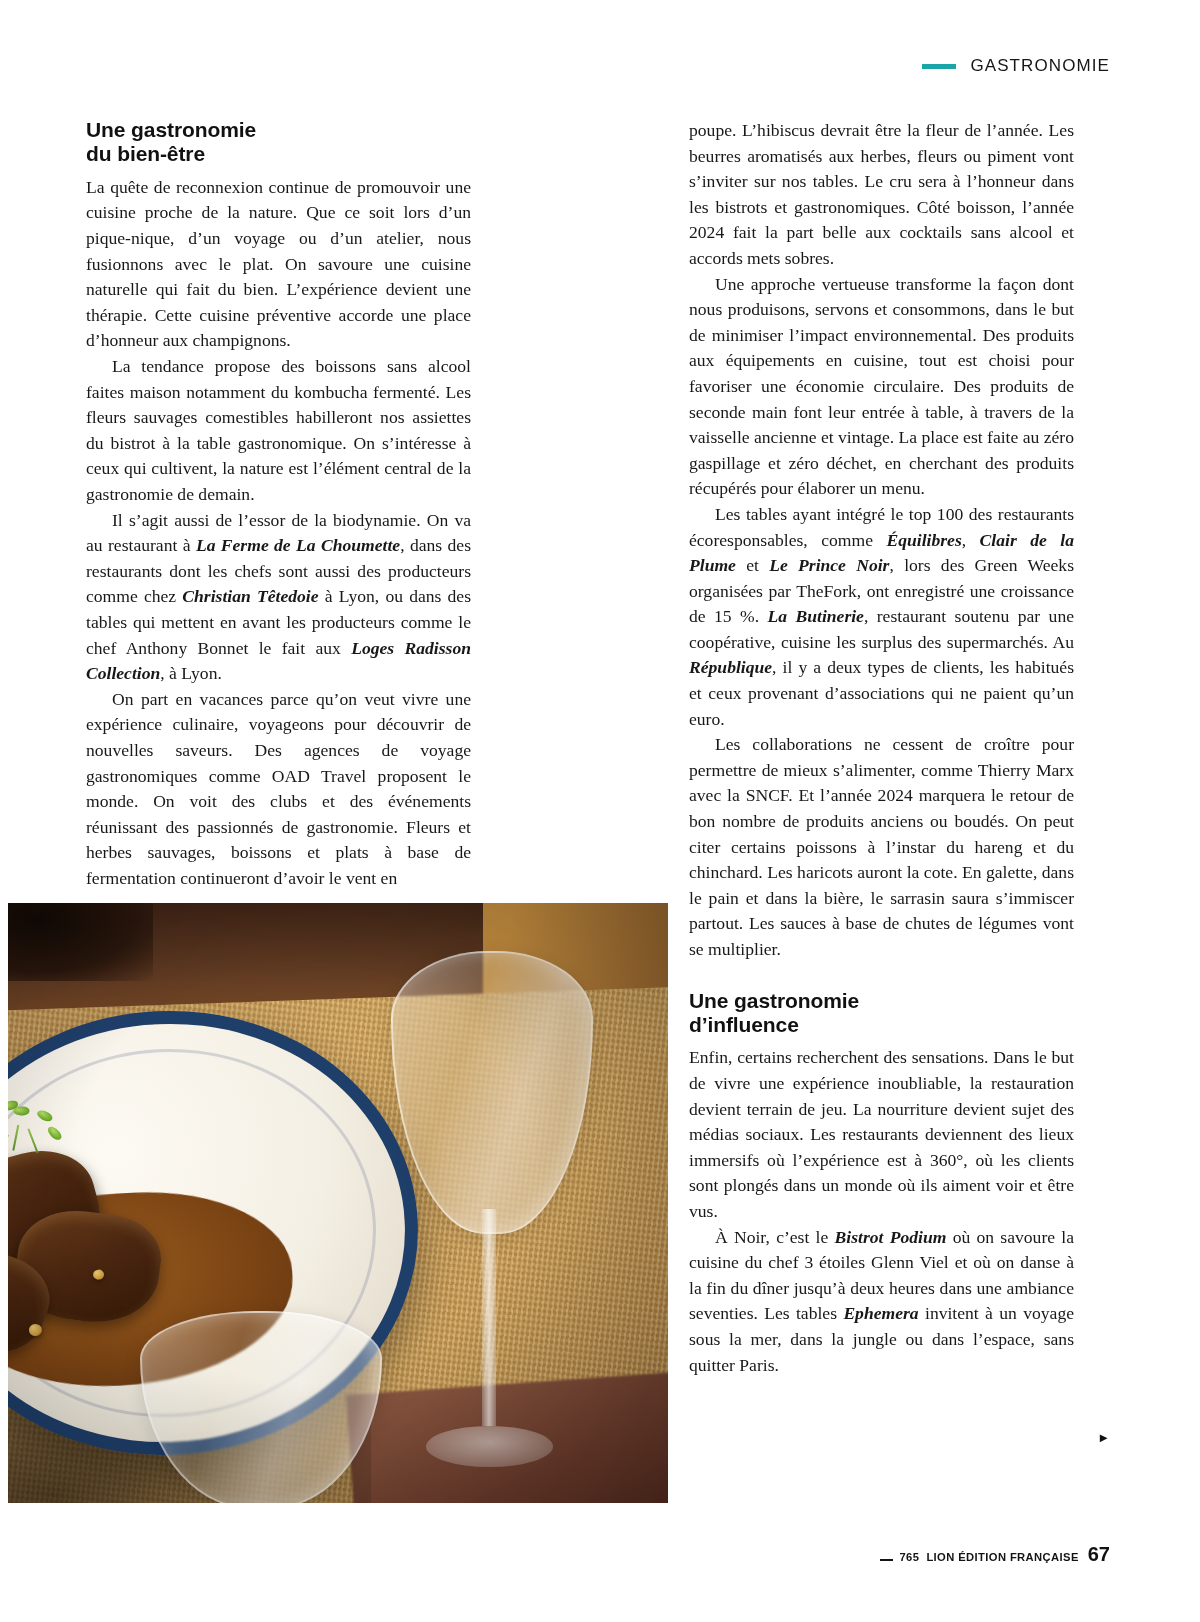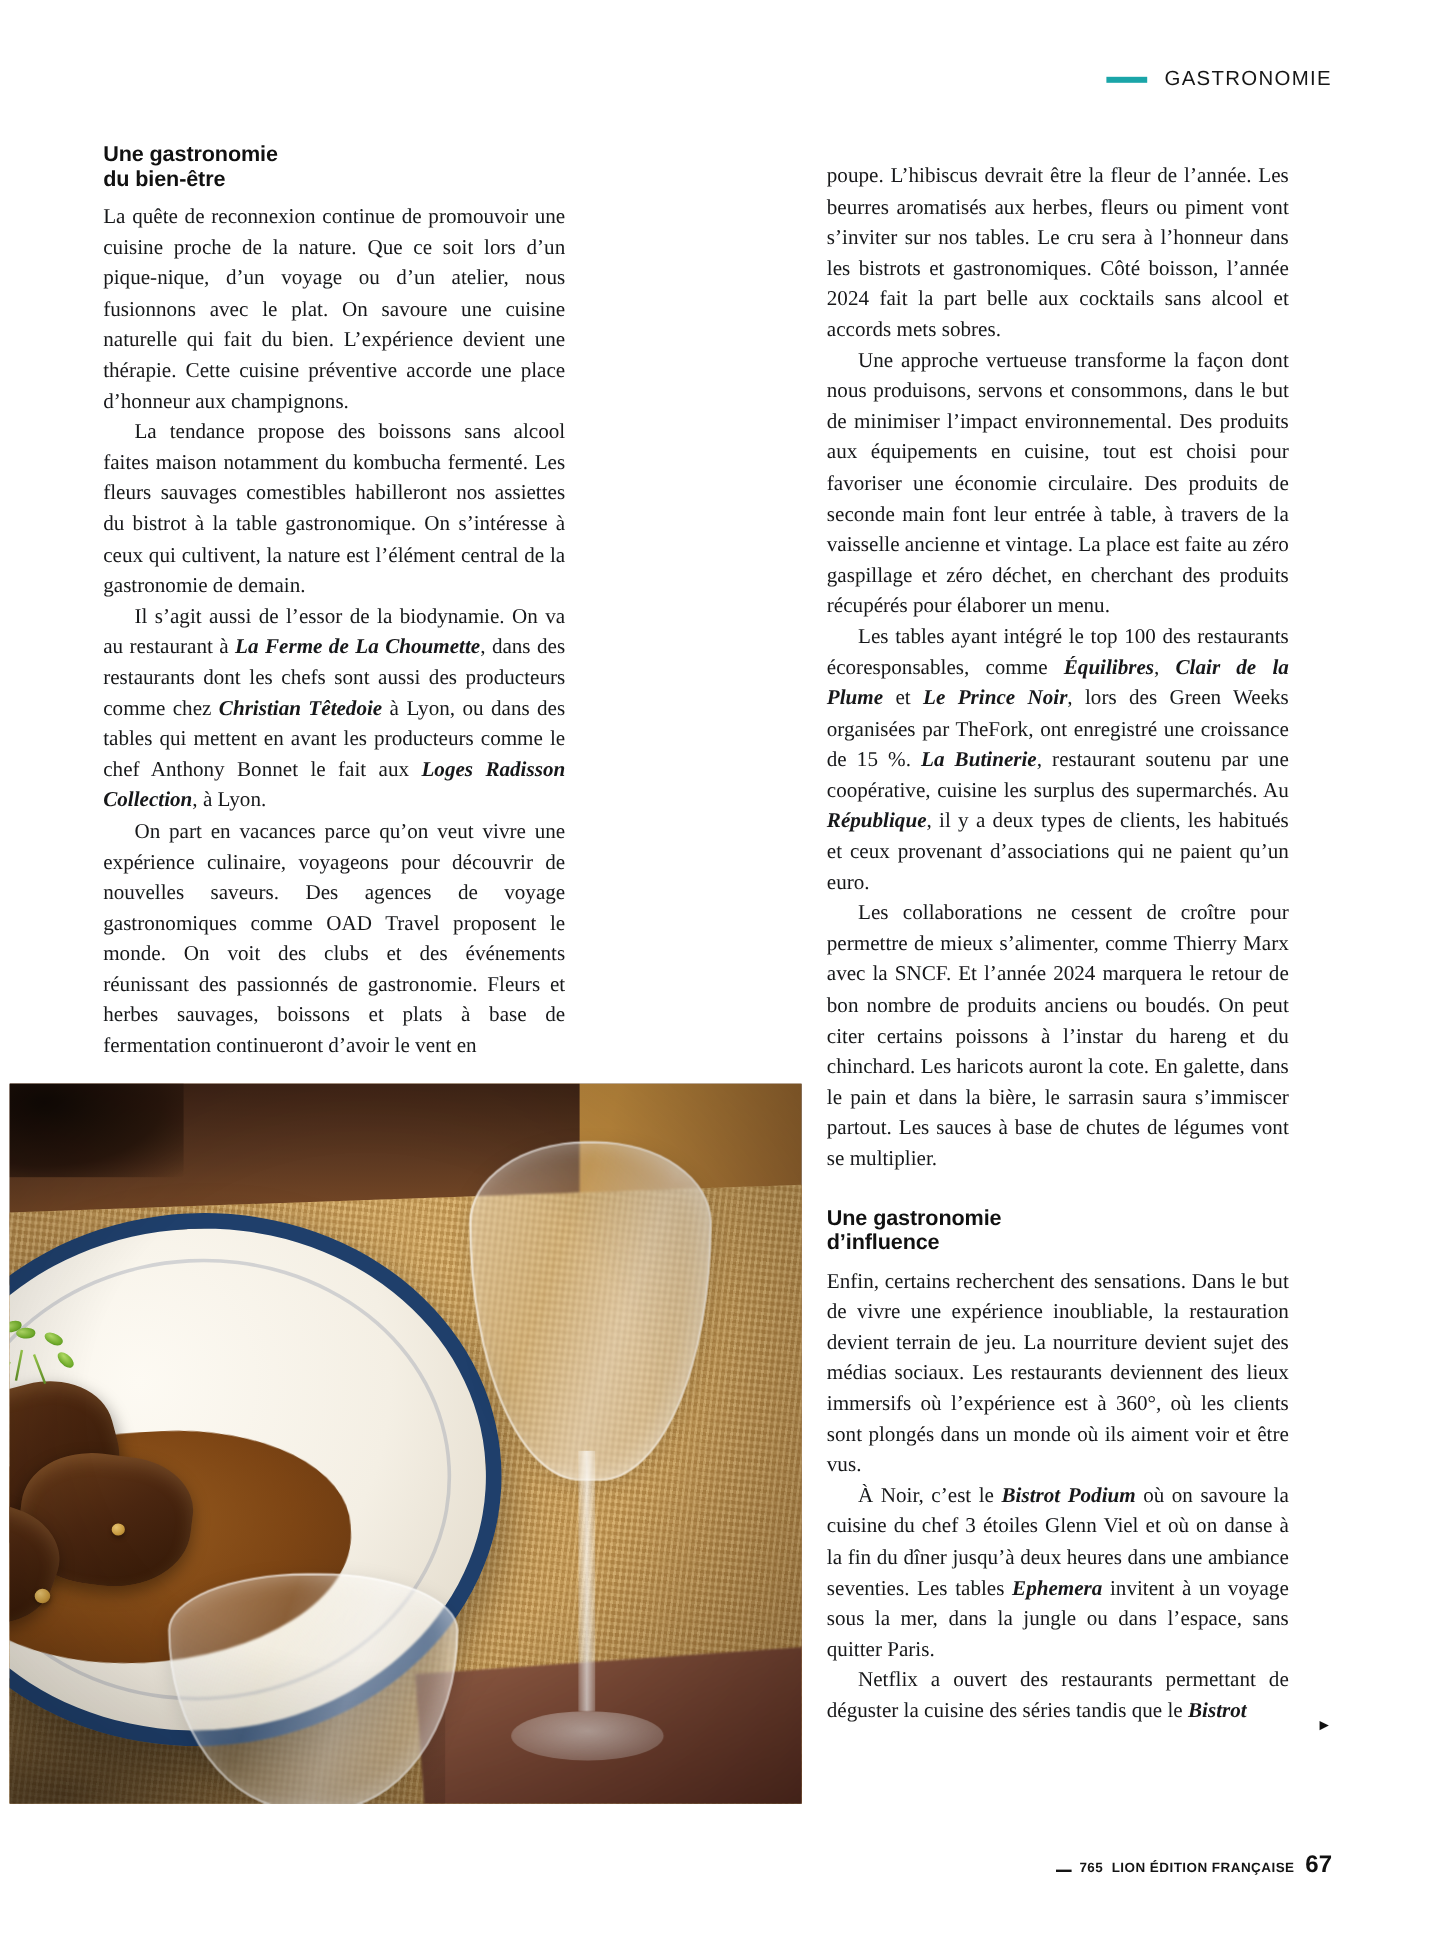--- a/index.html
+++ b/index.html
@@ -40,26 +40,26 @@
     color: #161616;
   }
 
   
   .col {
     position: absolute;
     top: 118px;
     width: 385px;
   }
   .col-left { left: 86px; }
-  .col-right { left: 689px; margin-top: 16px; }
+  .col-right { left: 689px; }
 
   h2.section-title {
     font-family: "Liberation Sans", sans-serif;
     font-weight: bold;
-    font-size: 18px;
+    font-size: 21px;
     line-height: 1.14;
     margin: 0 0 9px 0;
     color: #111;
     letter-spacing: -0.1px;
   }
   h2.section-title.tight { margin-top: 0; }
   h2.spaced { margin-top: 26px; }
 
   p.body {
     font-size: 17.6px;
@@ -365,23 +365,20 @@
     <h2 class="section-title spaced">
       <span>Une gastronomie</span><br>
       <span>d’influence</span>
     </h2>
     <p class="body">Enfin, certains recherchent des sensations. Dans le but de vivre une expérience inoubliable, la restauration devient terrain de jeu. La nourriture devient sujet des médias sociaux. Les restaurants deviennent des lieux immersifs où l’expérience est à 360°, où les clients sont plongés dans un monde où ils aiment voir et être vus.</p>
 
     <p class="body" style="text-indent:26px">
       <span>À Noir, c’est le </span><i>Bistrot Podium</i><span> où on savoure la cuisine du chef 3 étoiles Glenn Viel et où on danse à la fin du dîner jusqu’à deux heures dans une ambiance seventies. Les tables </span><i>Ephemera</i><span> invitent à un voyage sous la mer, dans la jungle ou dans l’espace, sans quitter Paris.</span>
     </p>
 
-    <p class="body" style="text-indent:26px">
-      <span>Netflix a ouvert des restaurants permettant de déguster la cuisine des séries tandis que le </span><i>Bistrot</i>
-    </p>
   </div>
 
   <div class="cont-arrow">►</div>
 
   <div class="footer">
     <span class="footer-dash"></span>
     <span class="footer-meta">765</span>
     <span class="footer-meta mag">LION ÉDITION FRANÇAISE</span>
     <span class="footer-page">67</span>
   </div>

